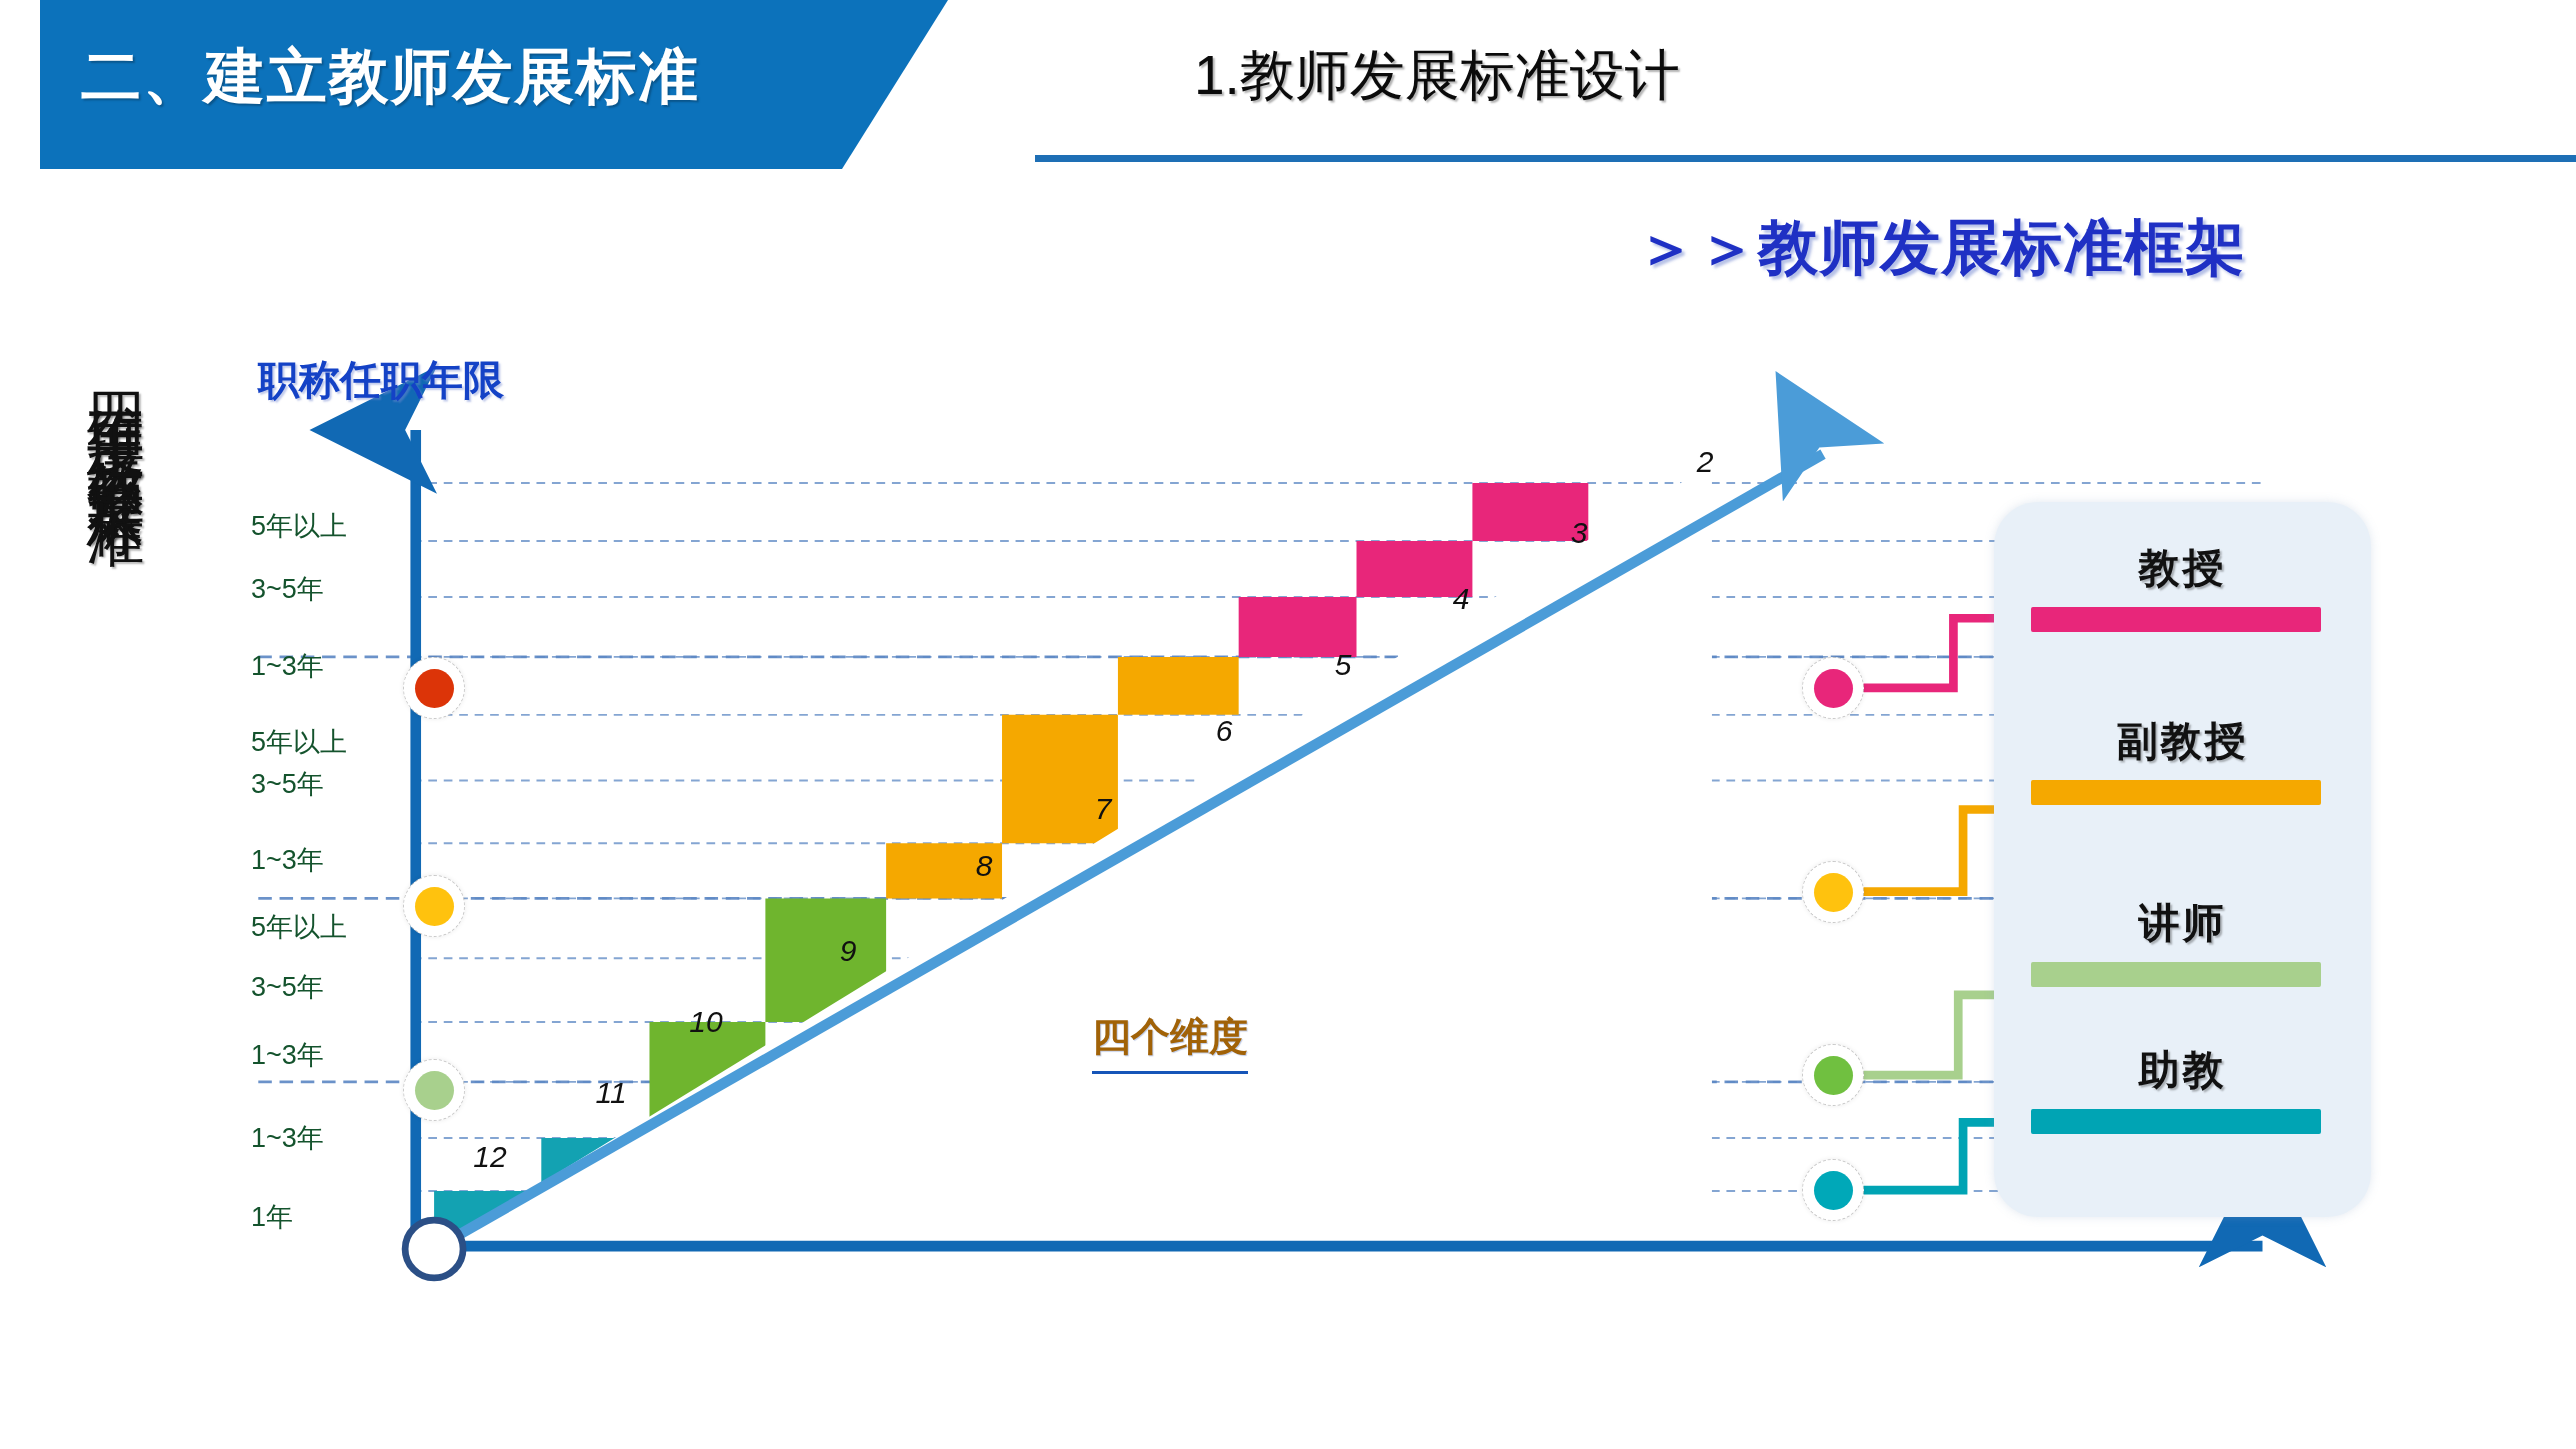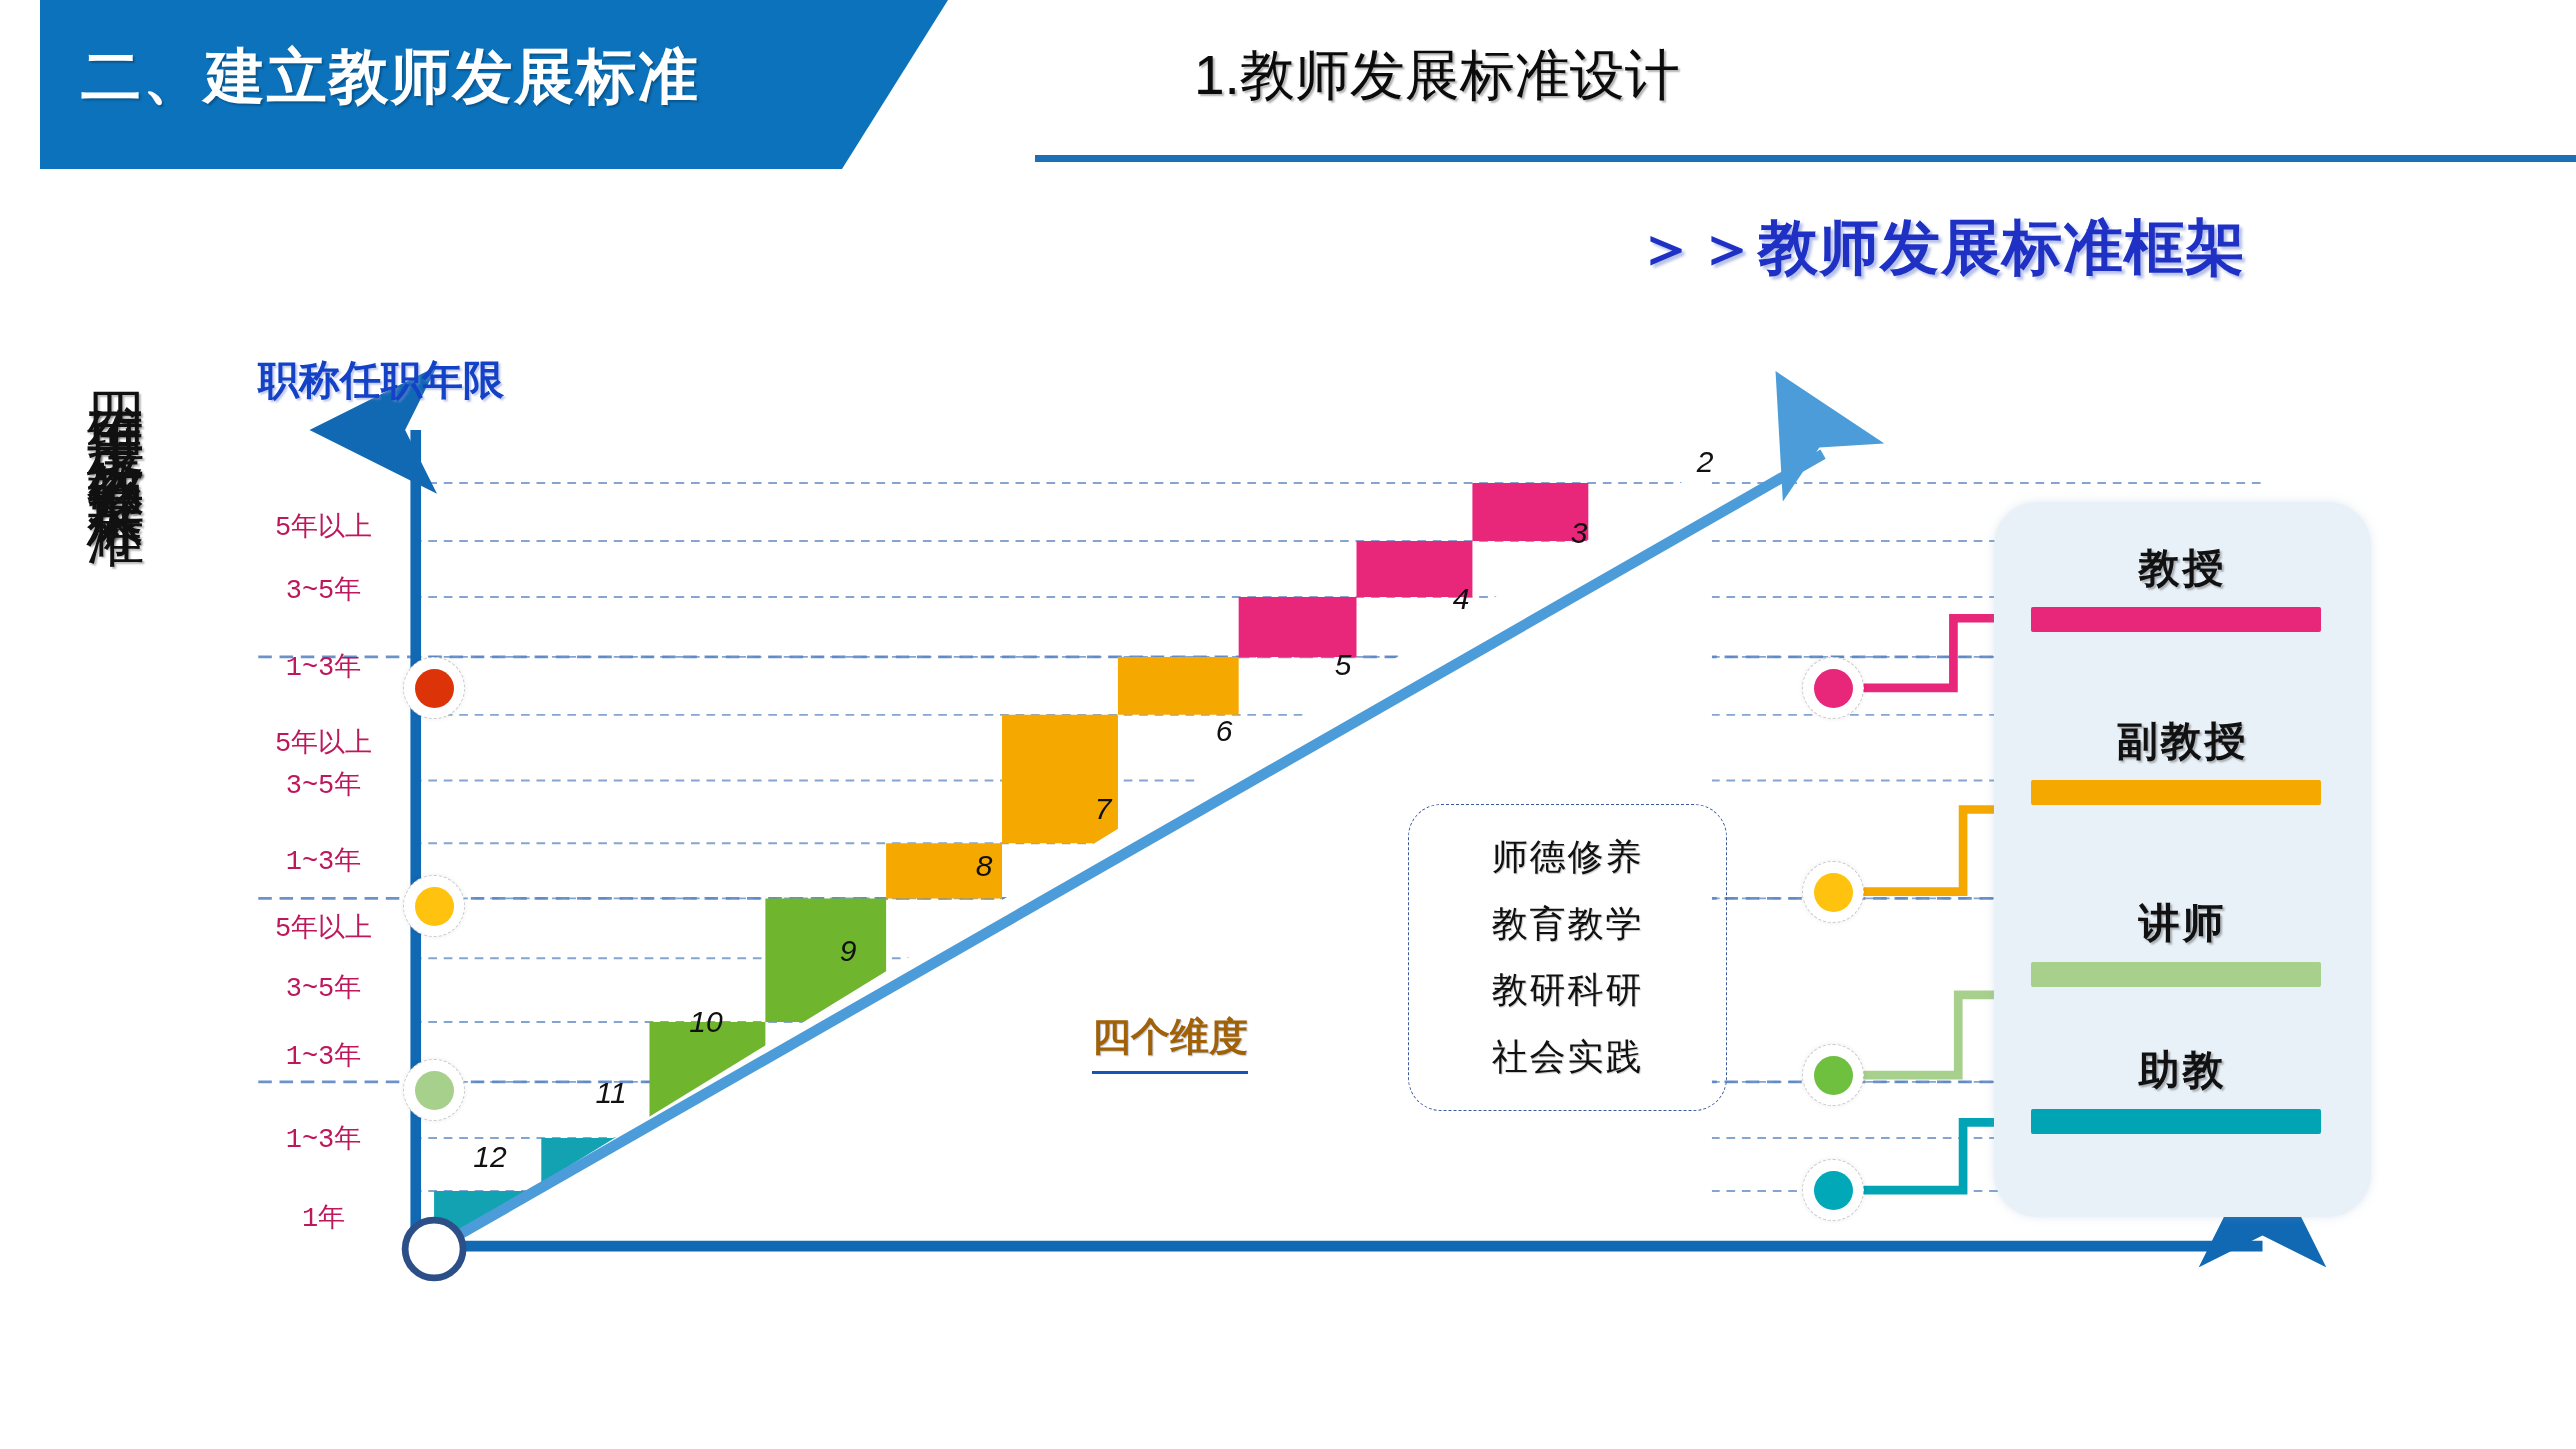--- a/index.html
+++ b/index.html
@@ -53,25 +53,24 @@
     line-height:1;
     text-shadow:1.9px 1.9px 1.9px rgba(0,0,0,0.28);
   }
 
   
   #chart{position:absolute;left:12px;top:0;width:2576px;height:1450px;}
   #chart-svg{position:absolute;left:0;top:0;}
 
   .ylabel{
     position:absolute;
-    font-size:27px;color:#be185d;
-    white-space:nowrap;
-    text-align:center;
+    font-size:27px;color:#14532d;
+    white-space:nowrap;
+    text-align:left;
     transform:translateY(-50%);
-    font-family:Liberation Mono, monospace;
   }
   .ylabel.w{width:145px;left:239px;}
 
   #yaxis-title{
     position:absolute;left:246px;top:353px;
     font-size:41px;font-weight:bold;color:#1442C6;
     white-space:nowrap;
     text-shadow:1.9px 1.9px 1.9px rgba(120,140,210,0.45);
   }
   #xaxis-title{
@@ -270,26 +269,20 @@
   <div class="step-num" style="left:972px;top:866px;">8</div>
   <div class="step-num" style="left:1091px;top:809px;">7</div>
   <div class="step-num" style="left:1212px;top:731px;">6</div>
   <div class="step-num" style="left:1331px;top:665px;">5</div>
   <div class="step-num" style="left:1449px;top:599px;">4</div>
   <div class="step-num" style="left:1567px;top:533px;">3</div>
   <div class="step-num" style="left:1693px;top:462px;">2</div>
 
   <div id="four-dim-label">四个维度</div>
 
-  <div id="dim-box">
-    <div class="dim">师德修养</div>
-    <div class="dim">教育教学</div>
-    <div class="dim">教研科研</div>
-    <div class="dim">社会实践</div>
-  </div>
 
   <div class="node-dot" style="left:1821px;top:688px;">
     <i style="background:#E8267A"></i>
   </div>
   <div class="node-dot" style="left:1821px;top:892px;">
     <i style="background:#FFC20E"></i>
   </div>
   <div class="node-dot" style="left:1821px;top:1075px;">
     <i style="background:#70C040"></i>
   </div>

